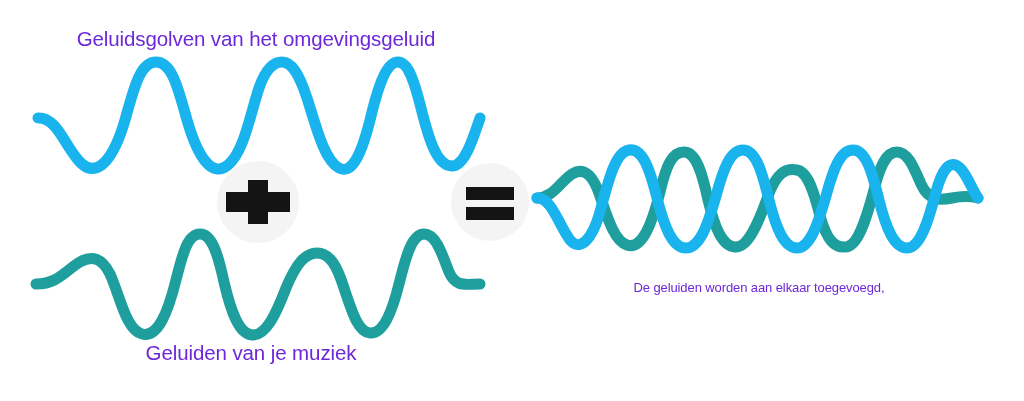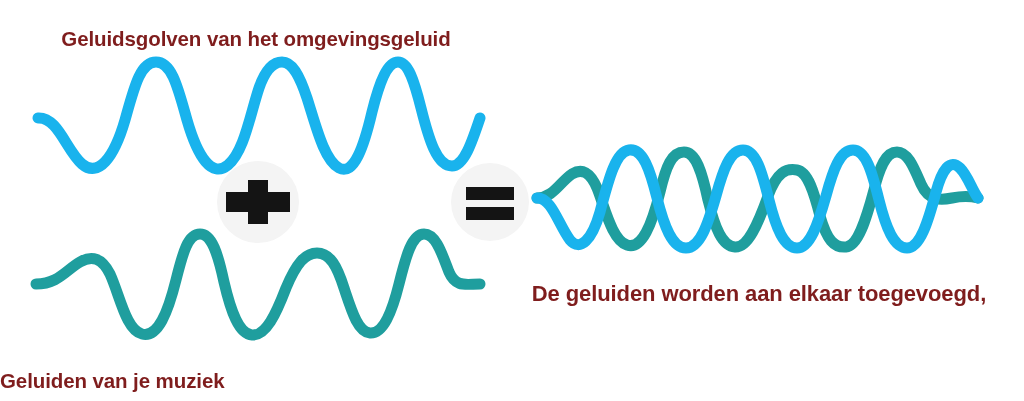--- a/index.html
+++ b/index.html
@@ -18,46 +18,46 @@
   .stage {
     position: absolute;
     left: 0;
     top: 0;
     width: 1024px;
     height: 401px;
   }
   .label {
     position: absolute;
     font-family: "Liberation Sans", sans-serif;
-    font-weight: 700;
-    color: #7f1d1d;
+    font-weight: 400;
+    color: #6d28d9;
     letter-spacing: -0.1px;
     white-space: nowrap;
     line-height: 1.25;
   }
   #label-ambient {
     left: 0;
     top: 26px;
     width: 512px;
     text-align: center;
     font-size: 20.5px;
   }
   #label-music {
     left: 0;
-    top: 368px;
+    top: 340px;
     width: 502px;
-    text-align: left;
+    text-align: center;
     font-size: 20.5px;
   }
   #label-result {
     left: 524px;
     top: 279px;
     width: 470px;
     text-align: center;
-    font-size: 22px;
+    font-size: 13px;
     white-space: normal;
     line-height: 1.35;
   }
   svg.waves {
     position: absolute;
     left: 0;
     top: 0;
     width: 1024px;
     height: 401px;
   }

